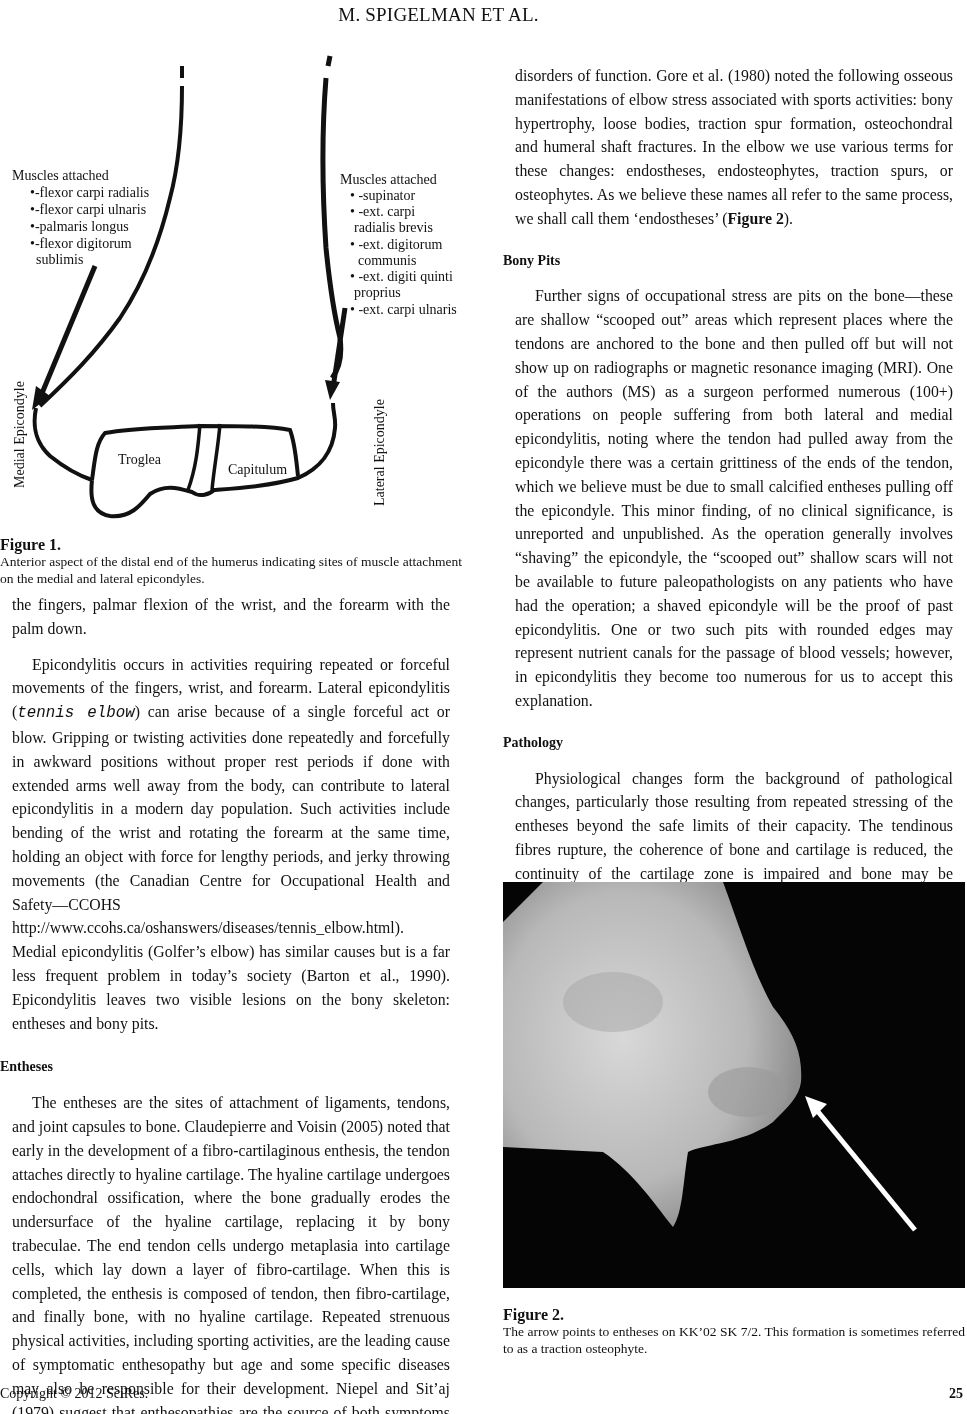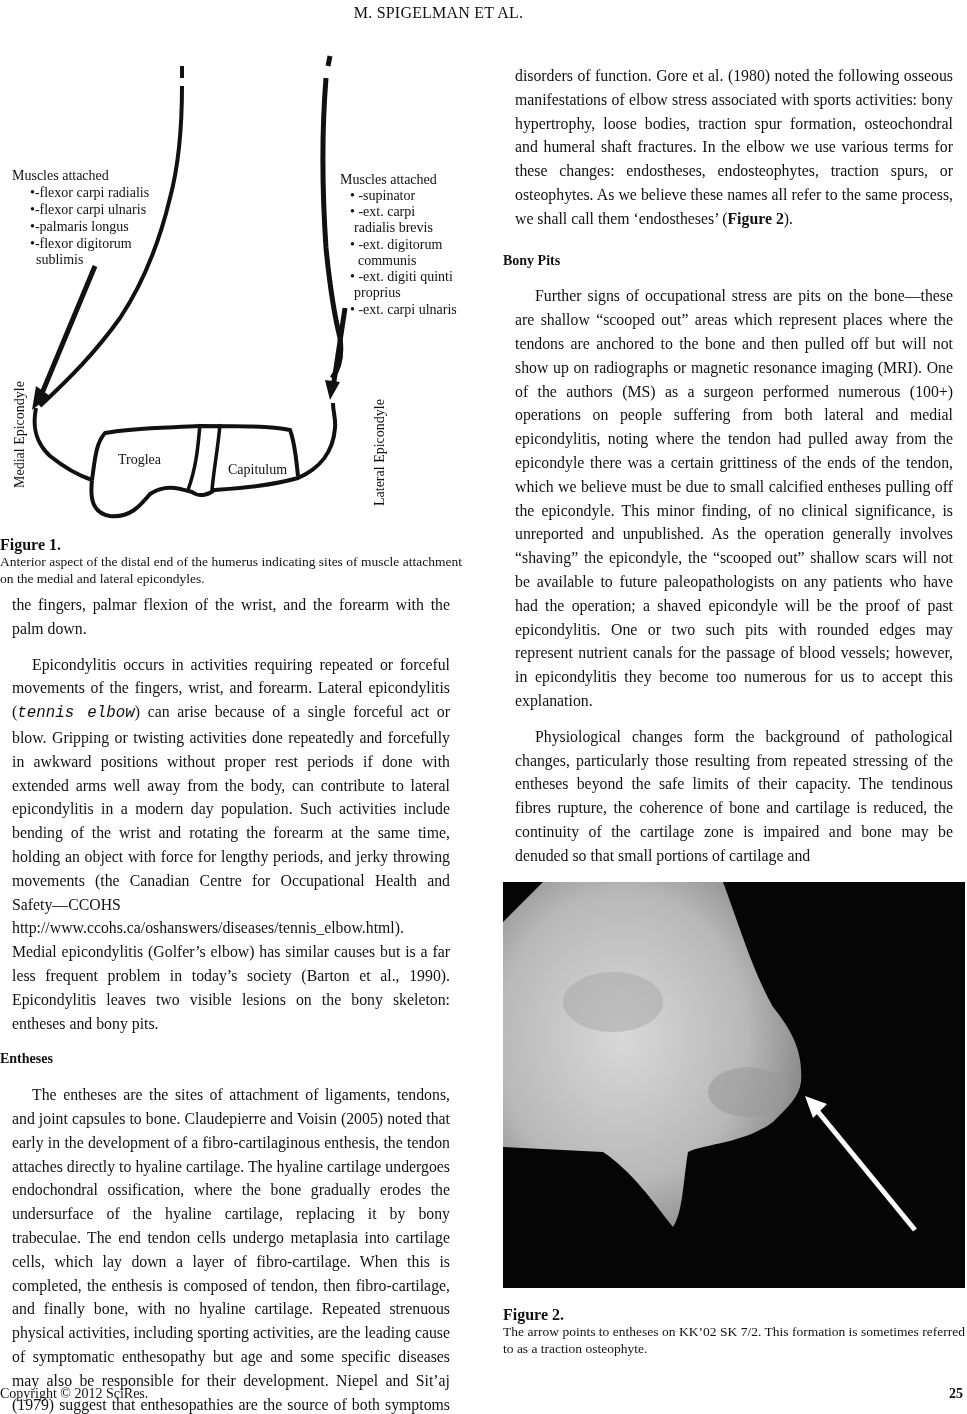--- a/index.html
+++ b/index.html
@@ -1,19 +1,19 @@
 <!DOCTYPE html>
 <html><head>
 <meta charset="utf-8">
 <style>
   html, body { margin: 0; padding: 0; background: #ffffff; }
   body { width: 967px; height: 1414px; position: relative; overflow: hidden;
          font-family: "Liberation Serif", serif; color: #111; }
   .header { position: absolute; top: 4px; left: 0; width: 877px; text-align: center;
-            font-size: 16px; letter-spacing: 0.2px; }
+            font-size: 19px; letter-spacing: 0.2px; }
   .col { position: absolute; font-size: 15.8px; line-height: 23.8px; text-align: justify; }
   .col-left { left: 0; width: 462px; }
   .col-right { left: 503px; width: 462px; }
   .para { margin: 12px; }
   .indent { text-indent: 20px; }
   .heading { font-weight: bold; font-size: 14px; margin: 0; }
   .caption-title { font-weight: bold; font-size: 16px; margin: 0; line-height: 17px; }
   .caption-text { font-size: 13.5px; line-height: 17px; margin: 0; text-align: justify; }
   .fig1 { position: absolute; left: 0; top: 48px; width: 470px; height: 475px; }
   .fig1 svg { width: 100%; height: 100%; }
@@ -72,28 +72,29 @@
 </div>
 
 <div class="col col-left" style="top:536px;">
   <p class="caption-title">Figure 1.</p>
   <p class="caption-text">Anterior aspect of the distal end of the humerus indicating sites of muscle attachment on the medial and lateral epicondyles.</p>
 </div>
 
 <div class="col col-left" style="top:581px;">
   <p class="para">the fingers, palmar flexion of the wrist, and the forearm with the palm down.</p>
   <p class="para indent"><span>Epicondylitis occurs in activities requiring repeated or forceful movements of the fingers, wrist, and forearm. Lateral epicondylitis (</span><i>tennis elbow</i><span>) can arise because of a single forceful act or blow. Gripping or twisting activities done repeatedly and forcefully in awkward positions without proper rest periods if done with extended arms well away from the body, can contribute to lateral epicondylitis in a modern day population. Such activities include bending of the wrist and rotating the forearm at the same time, holding an object with force for lengthy periods, and jerky throwing movements (the Canadian Centre for Occupational Health and Safety—CCOHS</span><br><span class="url">http://www.ccohs.ca/oshanswers/diseases/tennis_elbow.html).</span><br><span>Medial epicondylitis (Golfer’s elbow) has similar causes but is a far less frequent problem in today’s society (Barton et al., 1990). Epicondylitis leaves two visible lesions on the bony skeleton: entheses and bony pits.</span></p>
-  <p class="heading" style="margin-top:12px;margin-bottom:10px;">Entheses</p>
+  <p class="heading" style="margin-top:20px;margin-bottom:10px;">Entheses</p>
   <p class="para indent">The entheses are the sites of attachment of ligaments, tendons, and joint capsules to bone. Claudepierre and Voisin (2005) noted that early in the development of a fibro-cartilaginous enthesis, the tendon attaches directly to hyaline cartilage. The hyaline cartilage undergoes endochondral ossification, where the bone gradually erodes the undersurface of the hyaline cartilage, replacing it by bony trabeculae. The end tendon cells undergo metaplasia into cartilage cells, which lay down a layer of fibro-cartilage. When this is completed, the enthesis is composed of tendon, then fibro-cartilage, and finally bone, with no hyaline cartilage. Repeated strenuous physical activities, including sporting activities, are the leading cause of symptomatic enthesopathy but age and some specific diseases may also be responsible for their development. Niepel and Sit’aj (1979) suggest that enthesopathies are the source of both symptoms and</p>
 </div>
 
 <div class="col col-right" style="top:52px;">
   <p class="para"><span>disorders of function. Gore et al. (1980) noted the following osseous manifestations of elbow stress associated with sports activities: bony hypertrophy, loose bodies, traction spur formation, osteochondral and humeral shaft fractures. In the elbow we use various terms for these changes: endostheses, endosteophytes, traction spurs, or osteophytes. As we believe these names all refer to the same process, we shall call them ‘endostheses’ (</span><b>Figure 2</b><span>).</span></p>
   <p class="heading" style="margin-top:18px;margin-bottom:10px;">Bony Pits</p>
   <p class="para indent">Further signs of occupational stress are pits on the bone—these are shallow “scooped out” areas which represent places where the tendons are anchored to the bone and then pulled off but will not show up on radiographs or magnetic resonance imaging (MRI). One of the authors (MS) as a surgeon performed numerous (100+) operations on people suffering from both lateral and medial epicondylitis, noting where the tendon had pulled away from the epicondyle there was a certain grittiness of the ends of the tendon, which we believe must be due to small calcified entheses pulling off the epicondyle. This minor finding, of no clinical significance, is unreported and unpublished. As the operation generally involves “shaving” the epicondyle, the “scooped out” shallow scars will not be available to future paleopathologists on any patients who have had the operation; a shaved epicondyle will be the proof of past epicondylitis. One or two such pits with rounded edges may represent nutrient canals for the passage of blood vessels; however, in epicondylitis they become too numerous for us to accept this explanation.</p>
+  <p class="heading" style="margin-top:18px;margin-bottom:10px;">Pathology</p>
   <p class="para indent">Physiological changes form the background of pathological changes, particularly those resulting from repeated stressing of the entheses beyond the safe limits of their capacity. The tendinous fibres rupture, the coherence of bone and cartilage is reduced, the continuity of the cartilage zone is impaired and bone may be denuded so that small portions of cartilage and</p>
 </div>
 
 <div class="fig2">
   <svg viewBox="0 0 462 406">
     <defs>
       <radialGradient id="boneGrad" cx="40%" cy="45%" r="60%">
         <stop offset="0%" stop-color="#d8d8d8"></stop>
         <stop offset="70%" stop-color="#b8b8b8"></stop>
         <stop offset="100%" stop-color="#8e8e8e"></stop>

